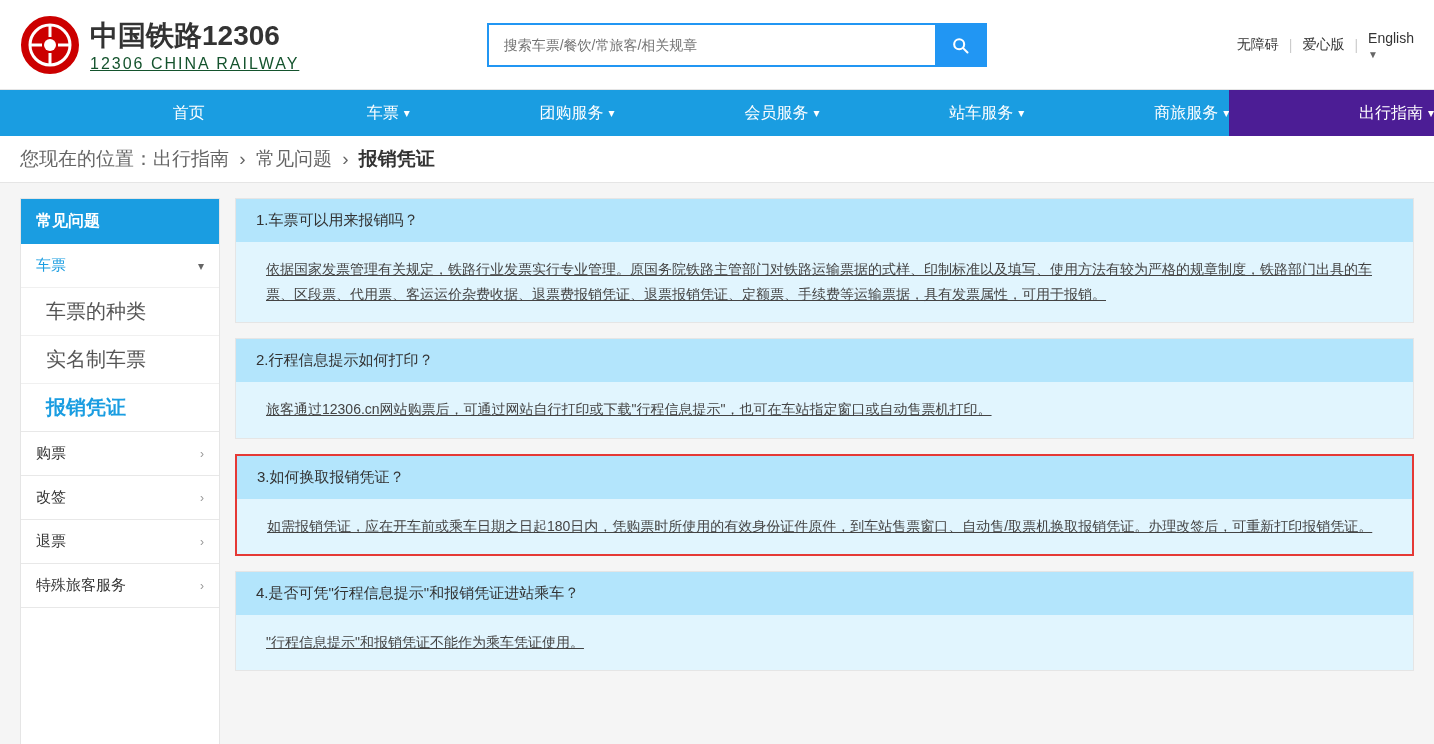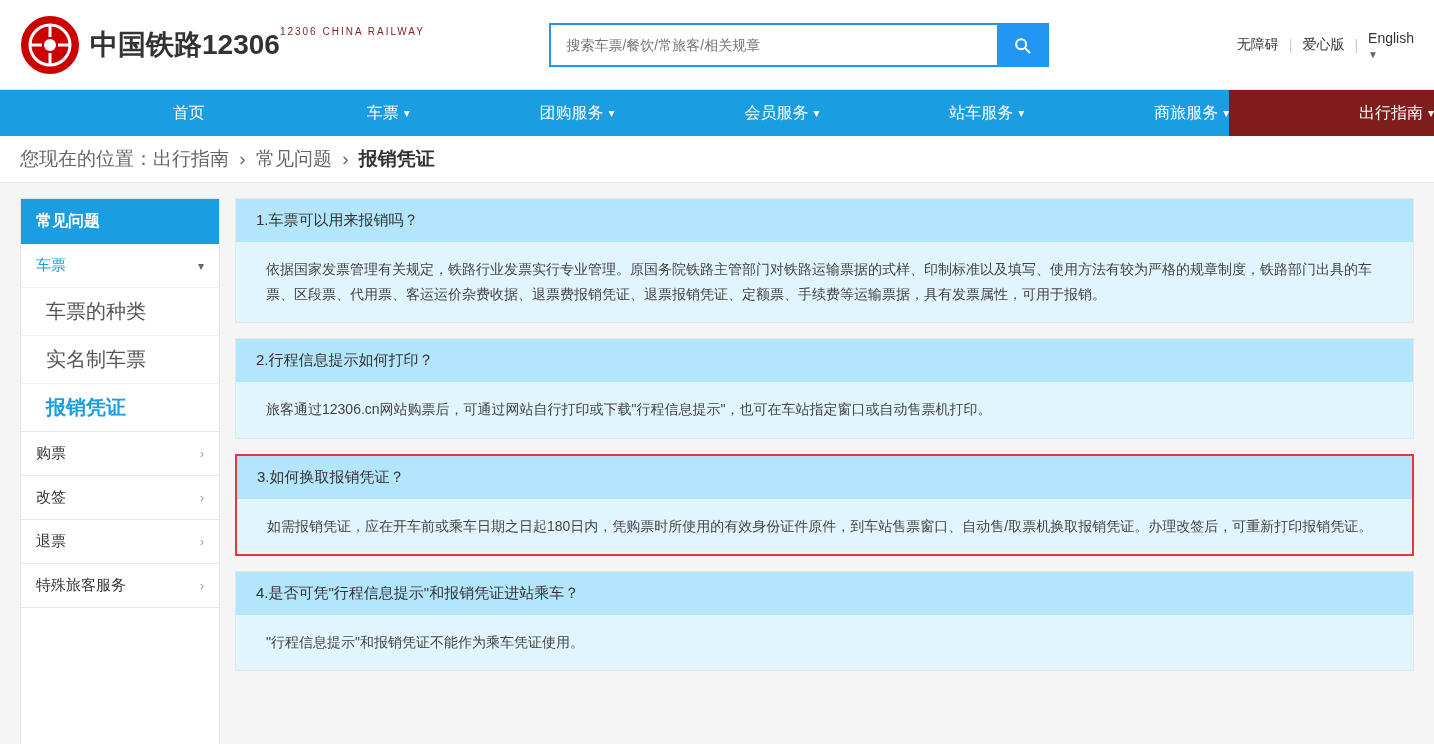--- a/index.html
+++ b/index.html
@@ -19,31 +19,32 @@
       align-items: center;
       gap: 10px;
       min-width: 220px;
     }
     .logo-icon {
       width: 60px;
       height: 60px;
     }
     .logo-text {
       display: flex;
-      flex-direction: row;
+      flex-direction: column;
     }
     .logo-title {
       font-size: 28px;
       font-weight: bold;
       color: #333;
     }
     .logo-subtitle {
-      font-size: 10px;
-      color: #7f1d1d;
+      font-size: 16px;
+      color: #14532d;
       letter-spacing: 2px;
+      text-decoration: underline;
     }
     .search-area {
       flex: 1;
       display: flex;
       justify-content: center;
       align-items: center;
     }
     .search-box {
       display: flex;
       width: 500px;
@@ -104,21 +105,21 @@
       flex: 1;
       display: flex;
       align-items: center;
       justify-content: flex-end;
       color: white;
       font-size: 16px;
       cursor: pointer;
       gap: 5px;
       white-space: nowrap;
     }
-    .nav-item.highlight { background: #7f1d1d; }
+    .nav-item.highlight { background: #4c1d95; }
     .nav-arrow { font-size: 12px; }
 
     
     .breadcrumb {
       padding: 10px 20px;
       font-size: 19px;
       color: #666;
       background: #fff;
       border-bottom: 1px solid #e5e5e5;
     }
@@ -201,20 +202,21 @@
     }
     .faq-title.highlighted-title {
       background: #b3e5fc;
     }
     .faq-body {
       padding: 15px 30px;
       font-size: 14px;
       color: #444;
       line-height: 1.8;
       background: #e1f5fe;
+      text-decoration: underline;
     }
   </style>
 </head>
 <body>
 
 <div class="header">
   <div class="logo-area">
 
     <svg class="logo-icon" viewBox="0 0 60 60" xmlns="http://www.w3.org/2000/svg">
       <circle cx="30" cy="30" r="28" fill="#cc0000" stroke="#cc0000" stroke-width="2"></circle>

